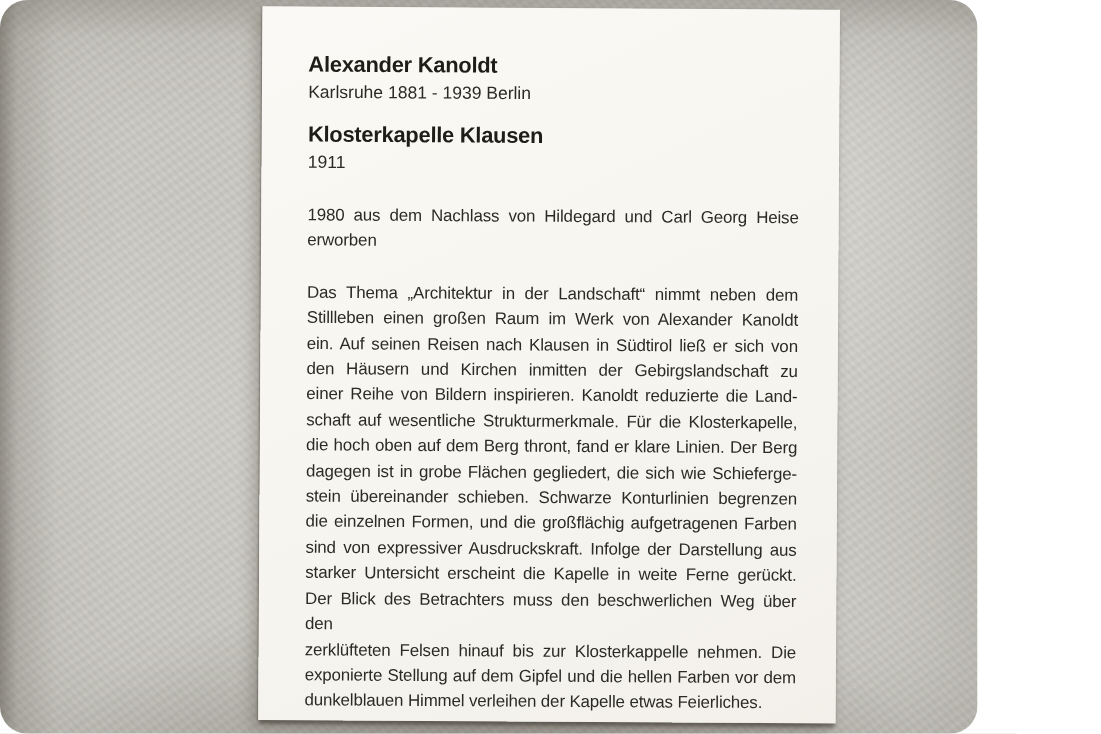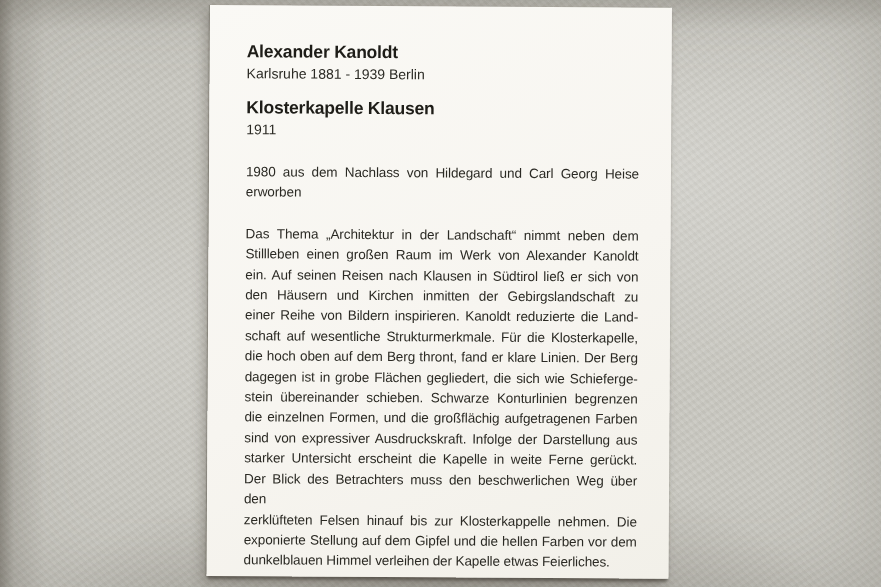--- a/index.html
+++ b/index.html
@@ -7,32 +7,33 @@
     padding: 0;
     width: 881px;
     height: 587px;
     overflow: hidden;
     font-family: "Liberation Sans", sans-serif;
   }
 
   
   .wall {
     position: relative;
-    width: 881px;
+    width: 782px;
     height: 587px;
     background-color: #c9c8c1;
     background-image:
       radial-gradient(ellipse 60% 50% at 75% 30%, rgba(255,255,255,0.20), rgba(255,255,255,0) 70%),
       radial-gradient(ellipse 50% 40% at 15% 55%, rgba(255,255,255,0.10), rgba(255,255,255,0) 70%),
       radial-gradient(ellipse 70% 45% at 50% 108%, rgba(66,60,50,0.28), rgba(66,60,50,0) 65%),
       linear-gradient(to right, rgba(72,66,56,0.40) 0px, rgba(72,66,56,0.12) 14px, rgba(72,66,56,0) 45px),
       linear-gradient(to bottom, rgba(90,85,74,0.18) 0px, rgba(90,85,74,0) 30px),
       repeating-linear-gradient(47deg, rgba(255,255,255,0.045) 0px, rgba(255,255,255,0.045) 2px, rgba(110,105,95,0.045) 3px, rgba(110,105,95,0.045) 5px),
       repeating-linear-gradient(-33deg, rgba(255,255,255,0.035) 0px, rgba(255,255,255,0.035) 3px, rgba(100,96,88,0.04) 4px, rgba(100,96,88,0.04) 7px);
     box-shadow: inset 0 0 90px rgba(75,70,60,0.22);
+    border-radius: 22px;
   }
 
   
   .card {
     position: absolute;
     left: 210px;
     top: 5px;
     width: 462px;
     height: 571px;
     box-sizing: border-box;

